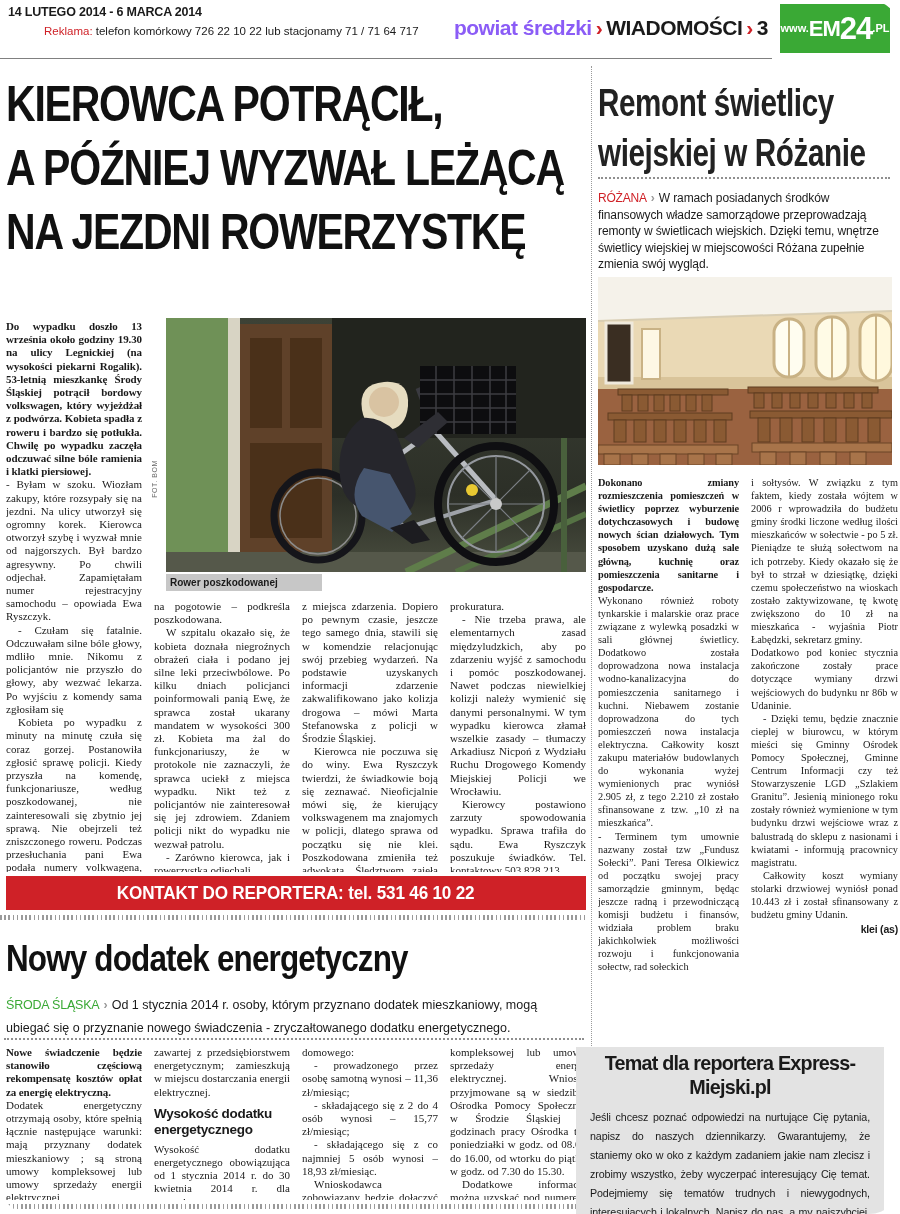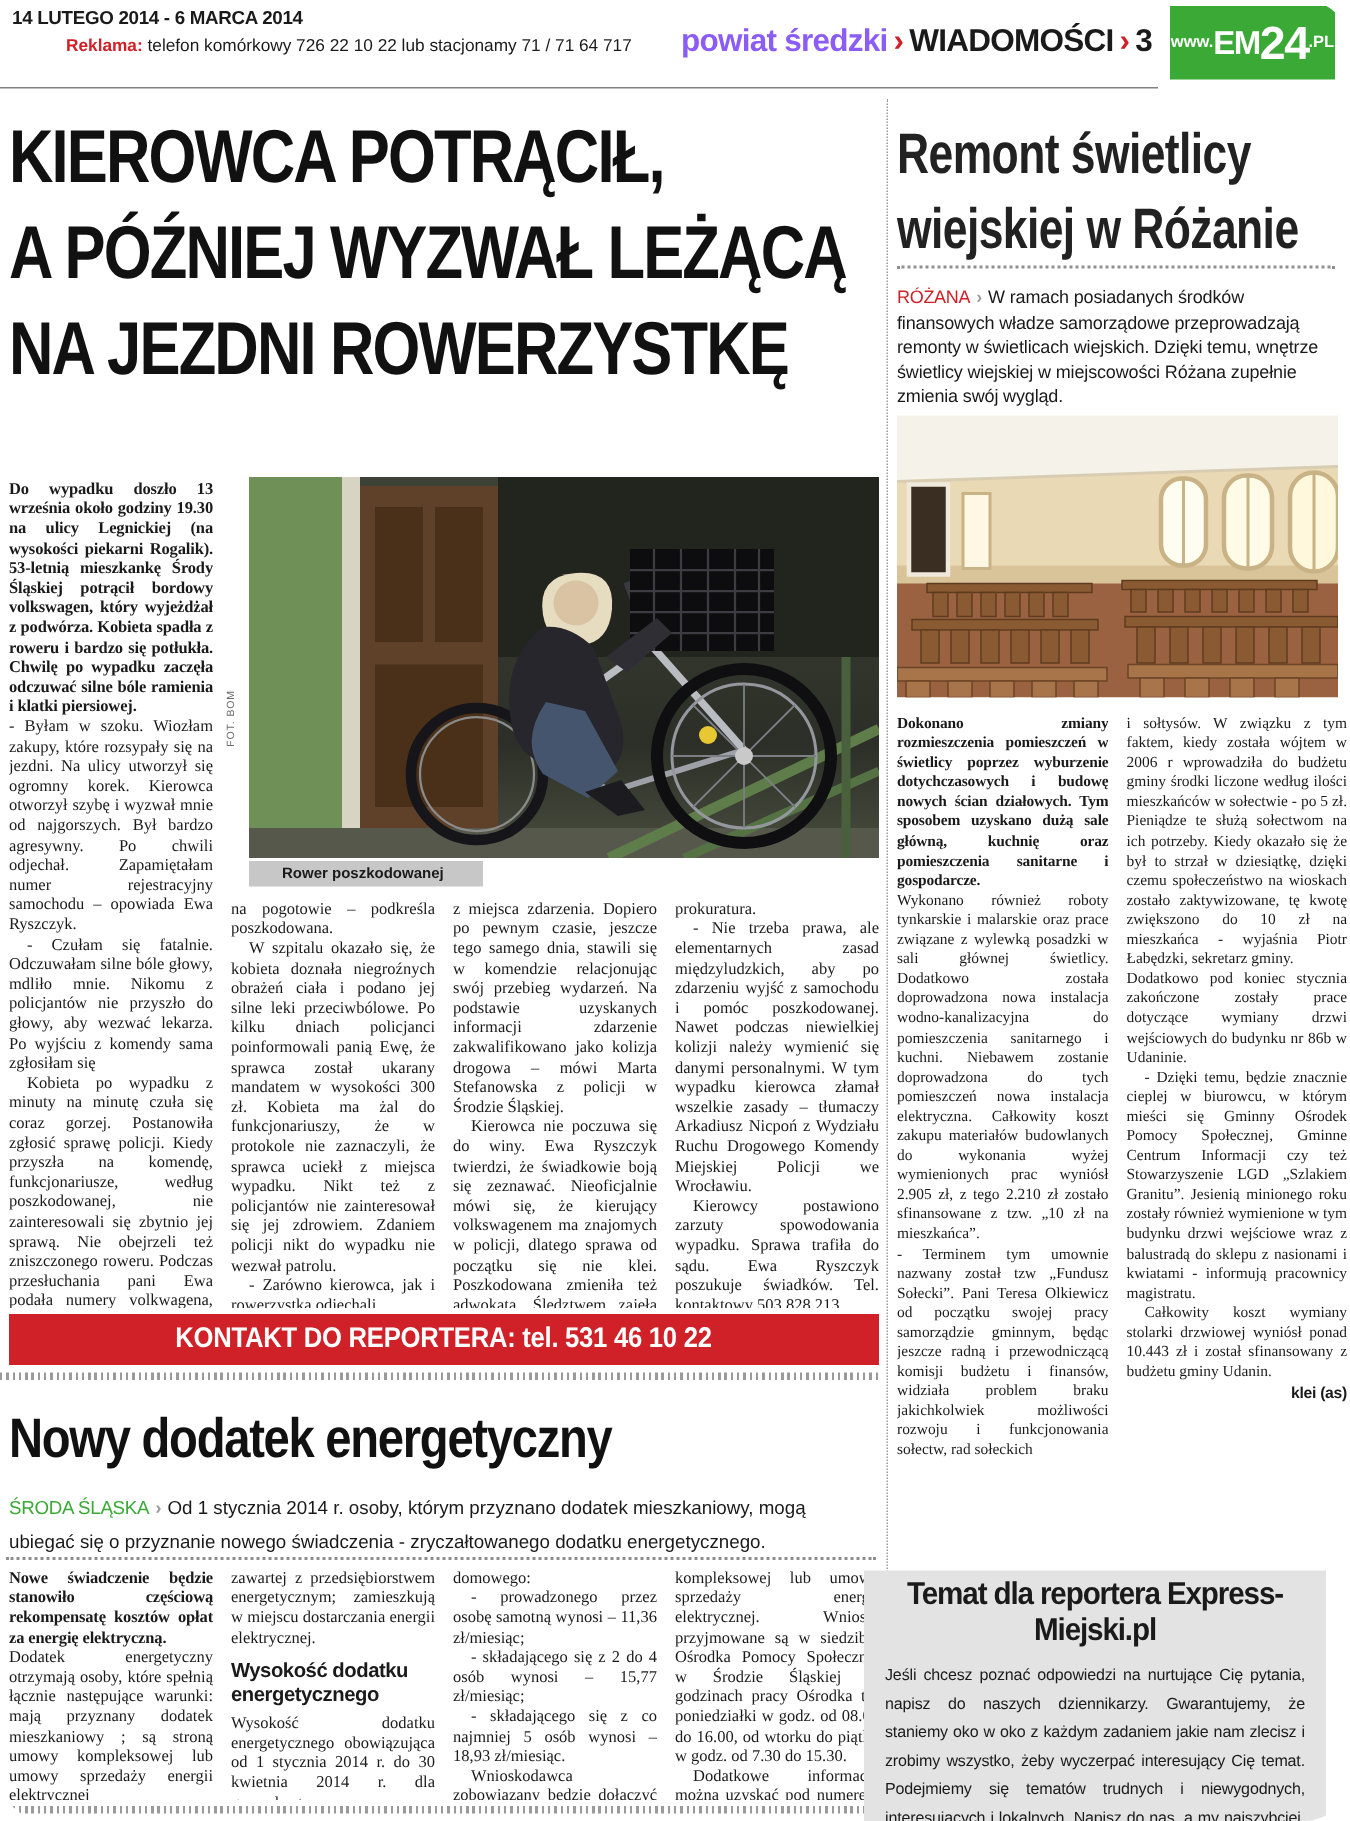--- a/index.html
+++ b/index.html
@@ -4,21 +4,21 @@
 <style>
   html,body{margin:0;padding:0;background:#fff;}
   .page{position:relative;width:900px;height:1214px;background:#fff;overflow:hidden;
         font-family:"Liberation Sans",sans-serif;color:#1a1a1a;border-radius:31px;}
   .red{color:#cf2127;}
   .green{color:#3aa935;}
 
   
   .date{position:absolute;left:8px;top:5px;font-size:12.5px;font-weight:700;letter-spacing:-.2px;}
   .adline{position:absolute;left:8px;top:25px;font-size:11.5px;}
-  .adline .lbl{font-weight:700;color:#cf2127;padding-left:36px;}
+  .adline .lbl{font-weight:400;color:#cf2127;padding-left:36px;}
   .strap{position:absolute;right:132px;top:16px;font-size:21px;font-weight:700;white-space:nowrap;letter-spacing:-.5px;}
   .strap .sep{color:#cf2127;margin:0 4px;}
   .strap .region{color:#8b5cf6;}
   .logo{position:absolute;right:10px;top:4px;width:110px;height:49px;background:#3aa935;color:#fff;
         display:flex;align-items:center;justify-content:center;line-height:1;}
   .logo .s{font-size:11px;font-weight:700;}
   .logo .m{font-size:22px;font-weight:700;letter-spacing:-1px;}
   .logo .xl{font-size:31px;font-weight:700;letter-spacing:-1px;}
   .rule{position:absolute;left:0;top:58px;width:772px;border-top:1px solid #808080;}
   .v-sep{position:absolute;left:591px;top:66px;height:1148px;border-left:1px dotted #9a9a9a;}
@@ -31,21 +31,21 @@
   .headline{position:absolute;left:6px;top:72px;font-weight:700;font-size:50px;line-height:64px;
             letter-spacing:-1.5px;transform:scaleX(.82);transform-origin:left top;white-space:nowrap;color:#111;}
   .main-lead{position:absolute;left:6px;top:258px;width:578px;font-size:13px;line-height:24px;}
   .loc{font-weight:400;letter-spacing:-.2px;}
   .chev{color:#9a9a9a;font-weight:700;margin:0 4px;}
 
   .main-photo{position:absolute;left:166px;top:318px;width:420px;height:254px;overflow:hidden;}
   .photo-credit{position:absolute;left:151px;top:460px;font-size:7px;color:#6b6b6b;
                 writing-mode:vertical-rl;transform:rotate(180deg);letter-spacing:.6px;}
   .photo-caption{position:absolute;left:166px;top:574px;width:156px;height:17px;background:#c7c7c7;
-                 font-size:10px;font-weight:700;line-height:17px;padding-left:22px;box-sizing:border-box;}
+                 font-size:10px;font-weight:700;line-height:17px;padding-left:4px;box-sizing:border-box;}
 
   .acol{position:absolute;top:600px;width:136px;height:272px;overflow:hidden;}
   #c1{left:6px;top:320px;height:552px;}
   #c2{left:154px;} #c3{left:302px;} #c4{left:450px;}
   .acol p,.rcol p,.ecol p{margin:0;font-family:"Liberation Serif",serif;font-size:11px;line-height:13.2px;text-align:justify;}
   .ind{text-indent:12px;}
   .intro{font-family:"Liberation Sans",sans-serif;font-weight:700;font-size:9.9px;line-height:12.8px;
          text-align:left;margin:0 0 15px 0;letter-spacing:-.1px;}
   .author{font-family:"Liberation Sans",sans-serif;font-weight:700;font-size:10.5px;text-align:right;margin-top:2px;letter-spacing:-.2px;}
 

